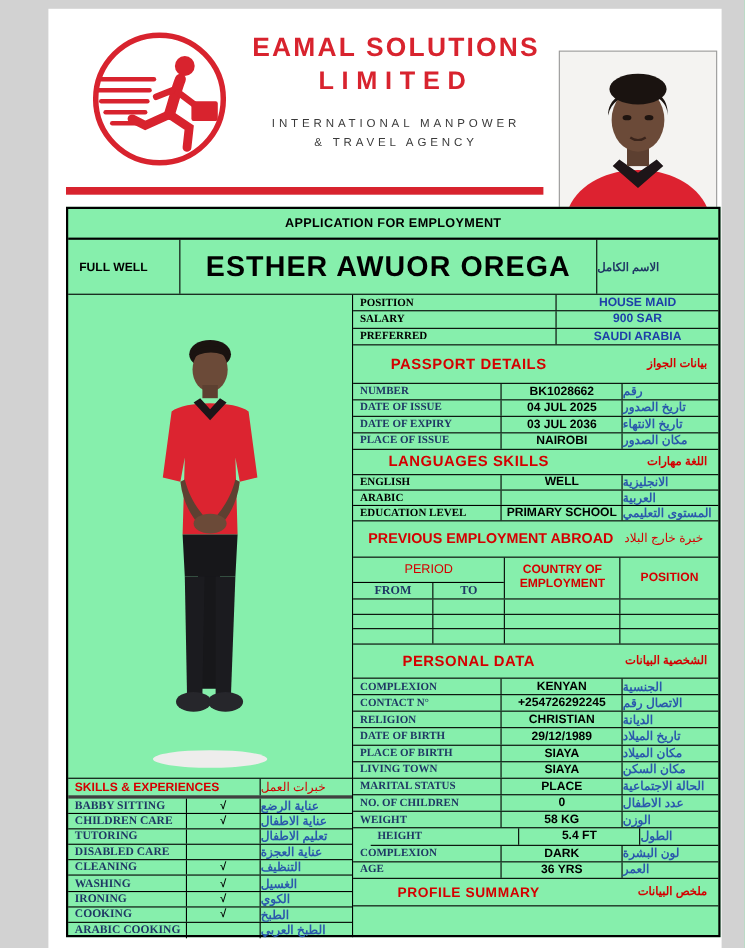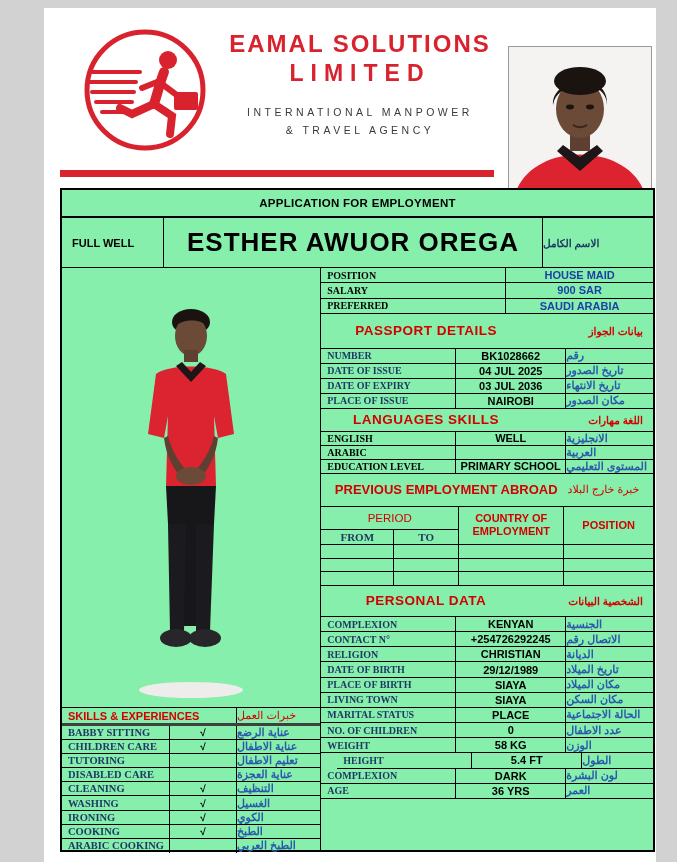--- a/index.html
+++ b/index.html
@@ -371,18 +371,22 @@
             <div class="cell br lbl navy">COMPLEXION</div>
             <div class="cell br val">DARK</div>
             <div class="cell ar">لون البشرة</div>
           </div>
         <div class="trow d-row" style="height:15.17px;">
             <div class="cell br lbl navy">AGE</div>
             <div class="cell br val">36 YRS</div>
             <div class="cell ar">العمر</div>
           </div>
 
+        <div class="sec" style="height:25px;">
+          <div class="t" style="font-size:12.5px;">PROFILE SUMMARY</div>
+          <div class="tar">ملخص البيانات</div>
+        </div>
         <div class="summary-box"></div>
 
       </div>
     </div>
   </div>
 </div>
 
 </body></html>

